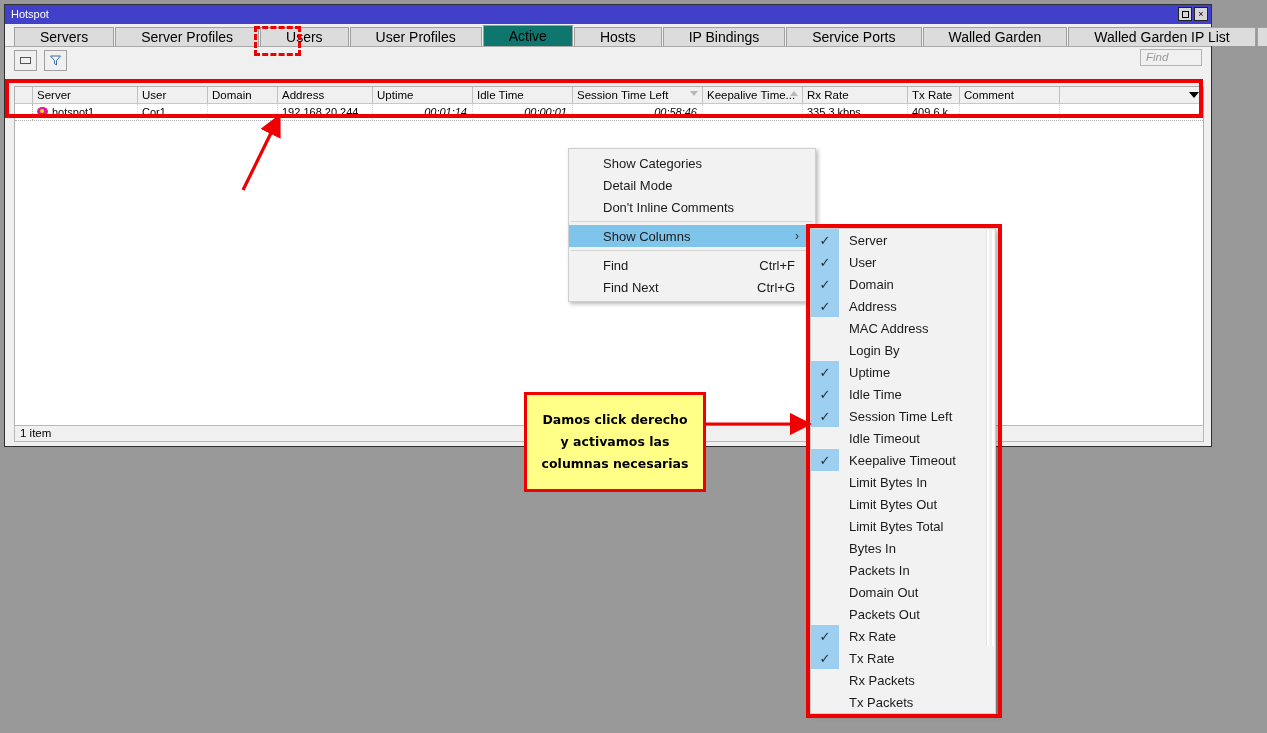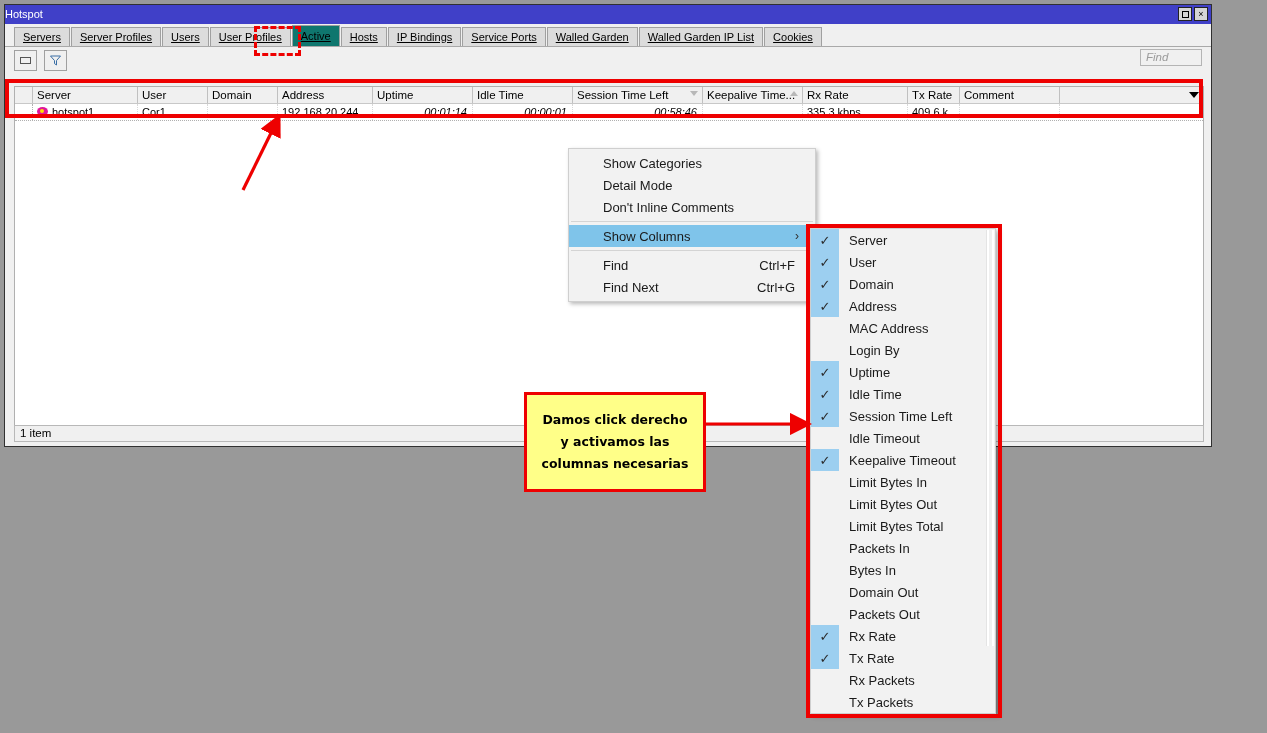--- a/index.html
+++ b/index.html
@@ -18,20 +18,21 @@
     left: 4px; top: 4px;
     width: 1208px; height: 443px;
     background: #f0f0f0;
     border: 1px solid #303030;
     box-sizing: border-box;
   }
   .titlebar {
     height: 19px;
     background: #4040c8;
     display: flex; align-items: center;
+    padding-left: 6px;
     box-sizing: border-box;
     position: relative;
   }
   .titlebar .title {
     color: #ffffff;
     font-size: 11px;
     line-height: 19px;
   }
   .titlebar .btns {
     position: absolute;
@@ -59,31 +60,30 @@
     background: #f0f0f0;
     display: flex; align-items: flex-end;
     padding-left: 9px;
     border-bottom: 1px solid #a9a9a9;
     box-sizing: border-box;
     position: relative;
   }
   .tab {
     height: 19px;
     line-height: 19px;
-    padding: 0 8px;
-    font-size: 11px;
+    padding: 0 25px;
+    font-size: 14px;
     color: #000;
     background: #dcdcdc;
     border: 1px solid #a0a0a0;
     border-bottom: none;
     margin-right: 1px;
     box-sizing: border-box;
     white-space: nowrap;
     position: relative;
-    text-decoration: underline;
   }
   .tab.active {
     background: #0f766e;
     border-color: #a0a0a0;
     height: 21px;
     line-height: 21px;
     z-index: 2;
   }
   .tab-highlight {
     position: absolute;
@@ -534,25 +534,25 @@
       <div class="subitem">
         <span class="subcheck"></span>
         <span class="sublabel">Limit Bytes Out</span>
       </div>
       <div class="subitem">
         <span class="subcheck"></span>
         <span class="sublabel">Limit Bytes Total</span>
       </div>
       <div class="subitem">
         <span class="subcheck"></span>
+        <span class="sublabel">Bytes In</span>
+      </div>
+      <div class="subitem">
+        <span class="subcheck"></span>
         <span class="sublabel">Packets In</span>
-      </div>
-      <div class="subitem">
-        <span class="subcheck"></span>
-        <span class="sublabel">Bytes In</span>
       </div>
       <div class="subitem">
         <span class="subcheck"></span>
         <span class="sublabel">Domain Out</span>
       </div>
       <div class="subitem">
         <span class="subcheck"></span>
         <span class="sublabel">Packets Out</span>
       </div>
       <div class="subitem checked">

